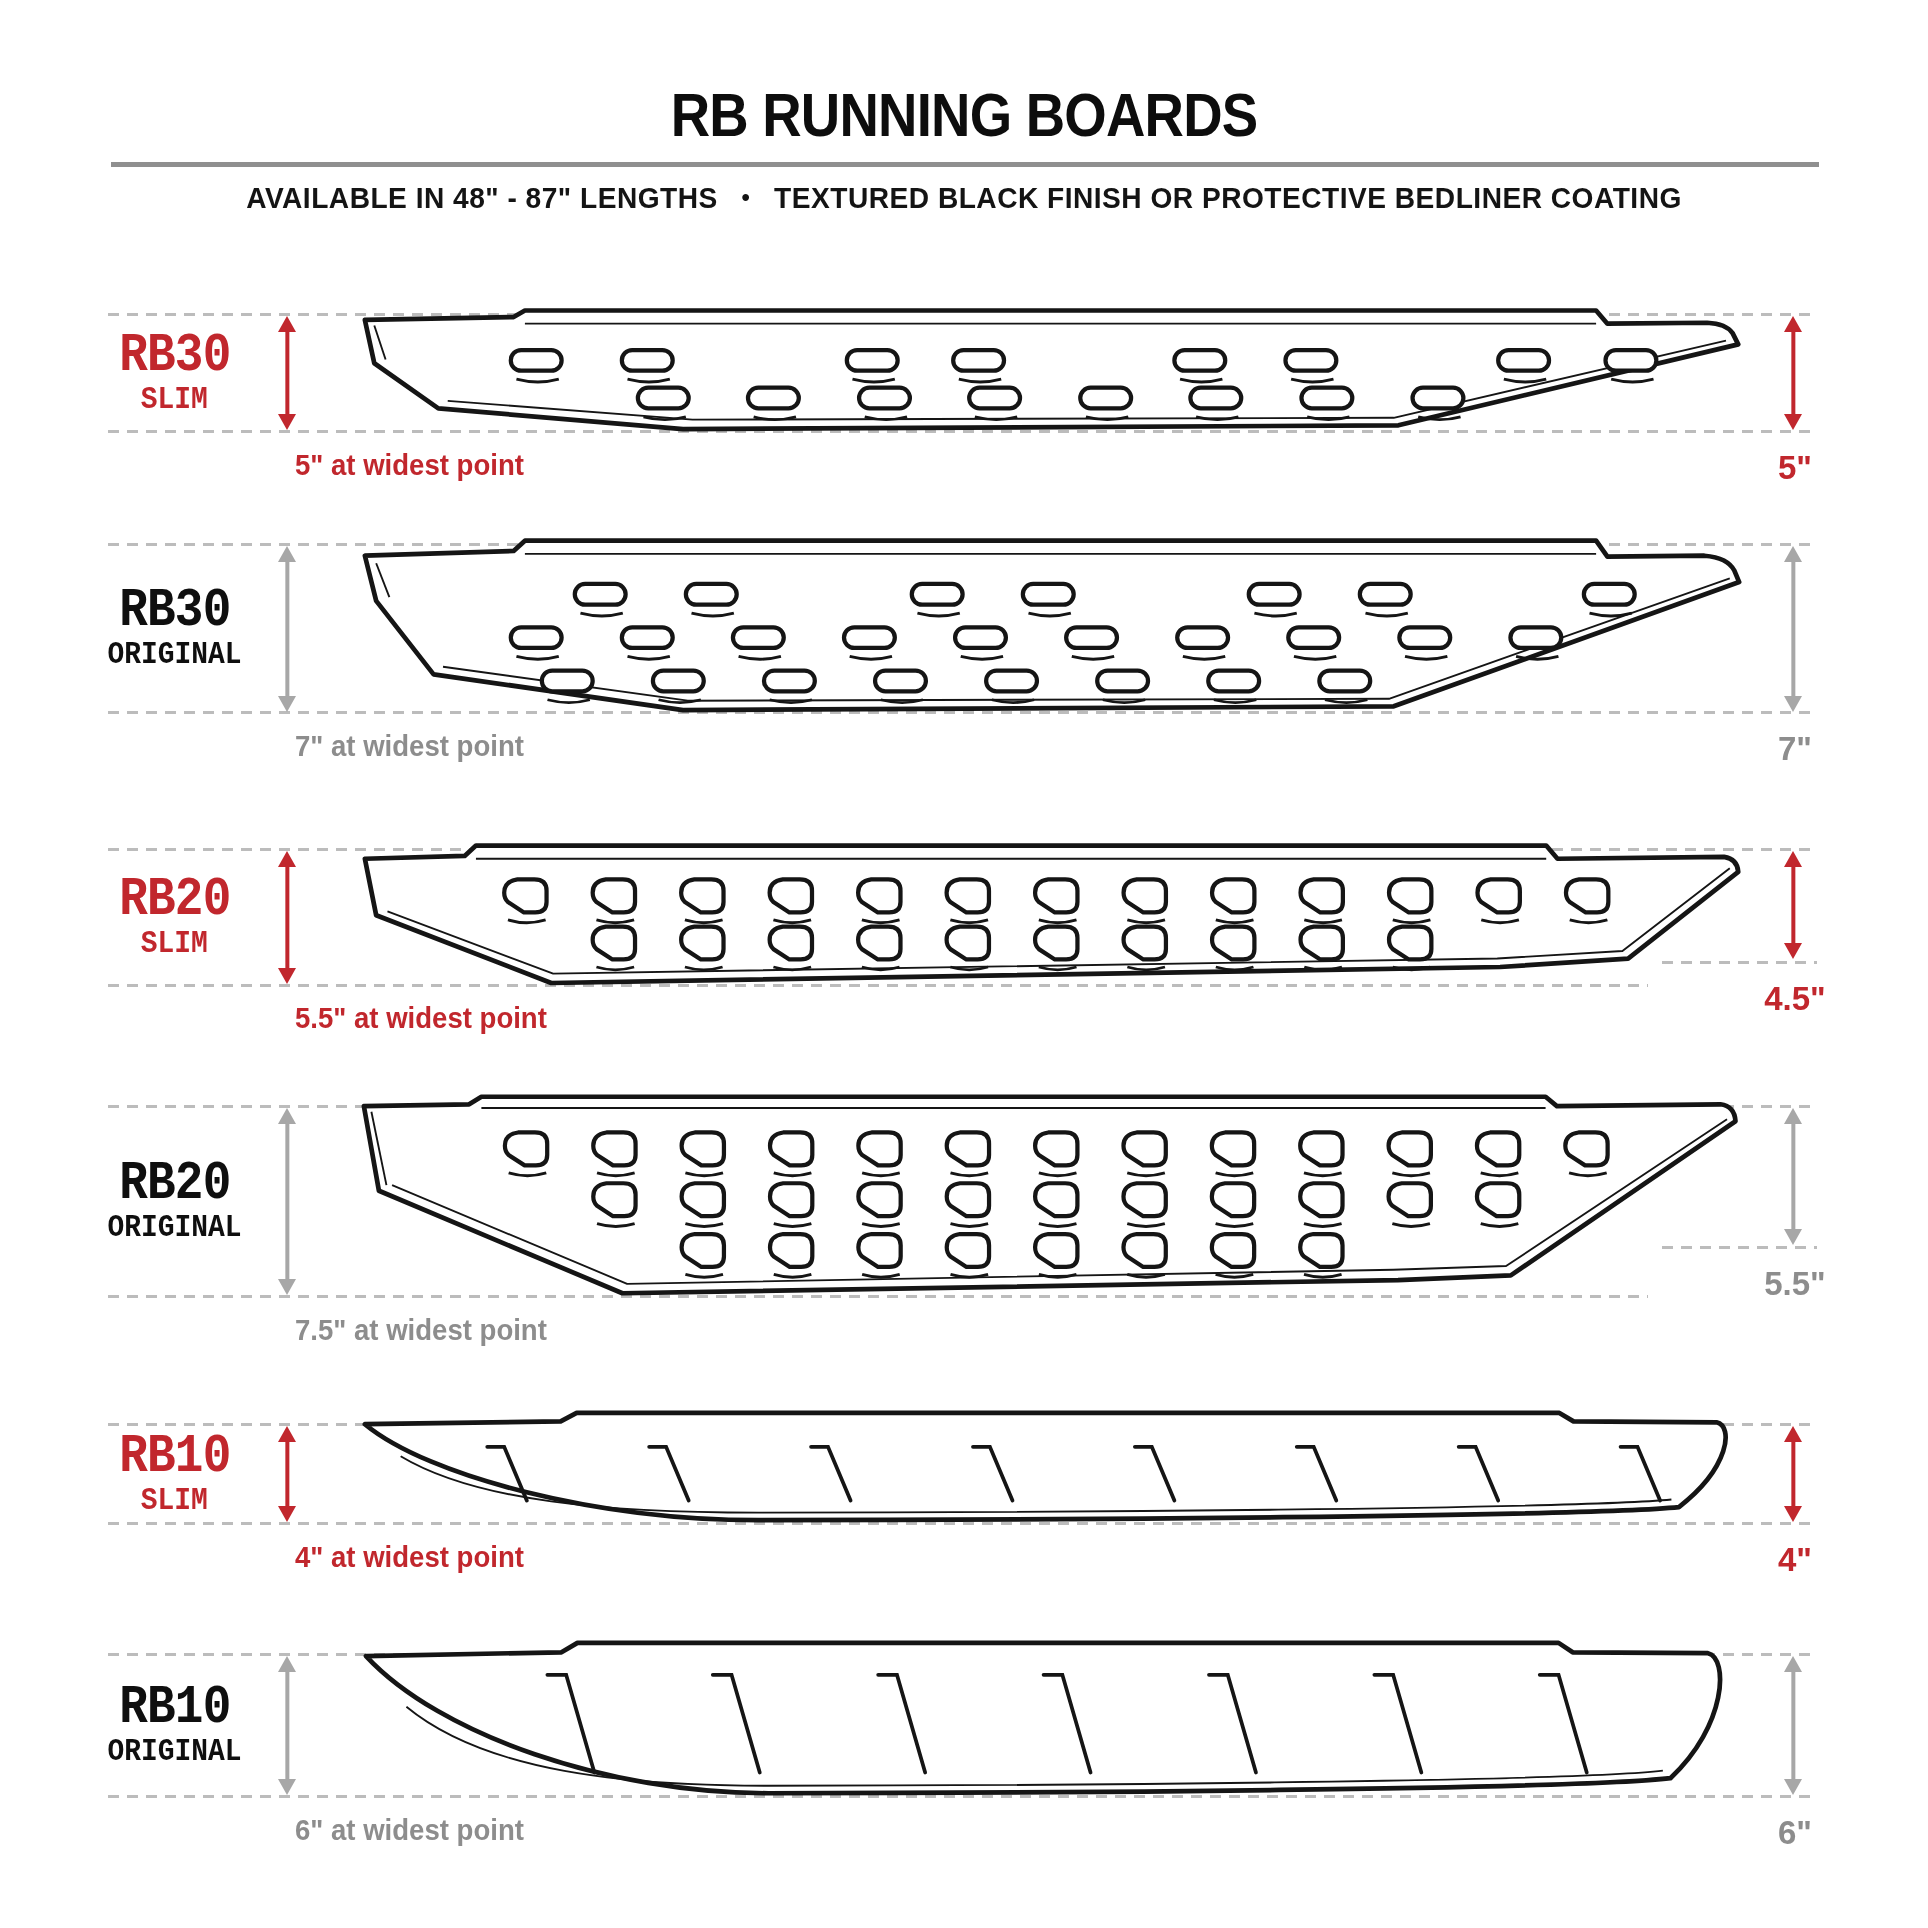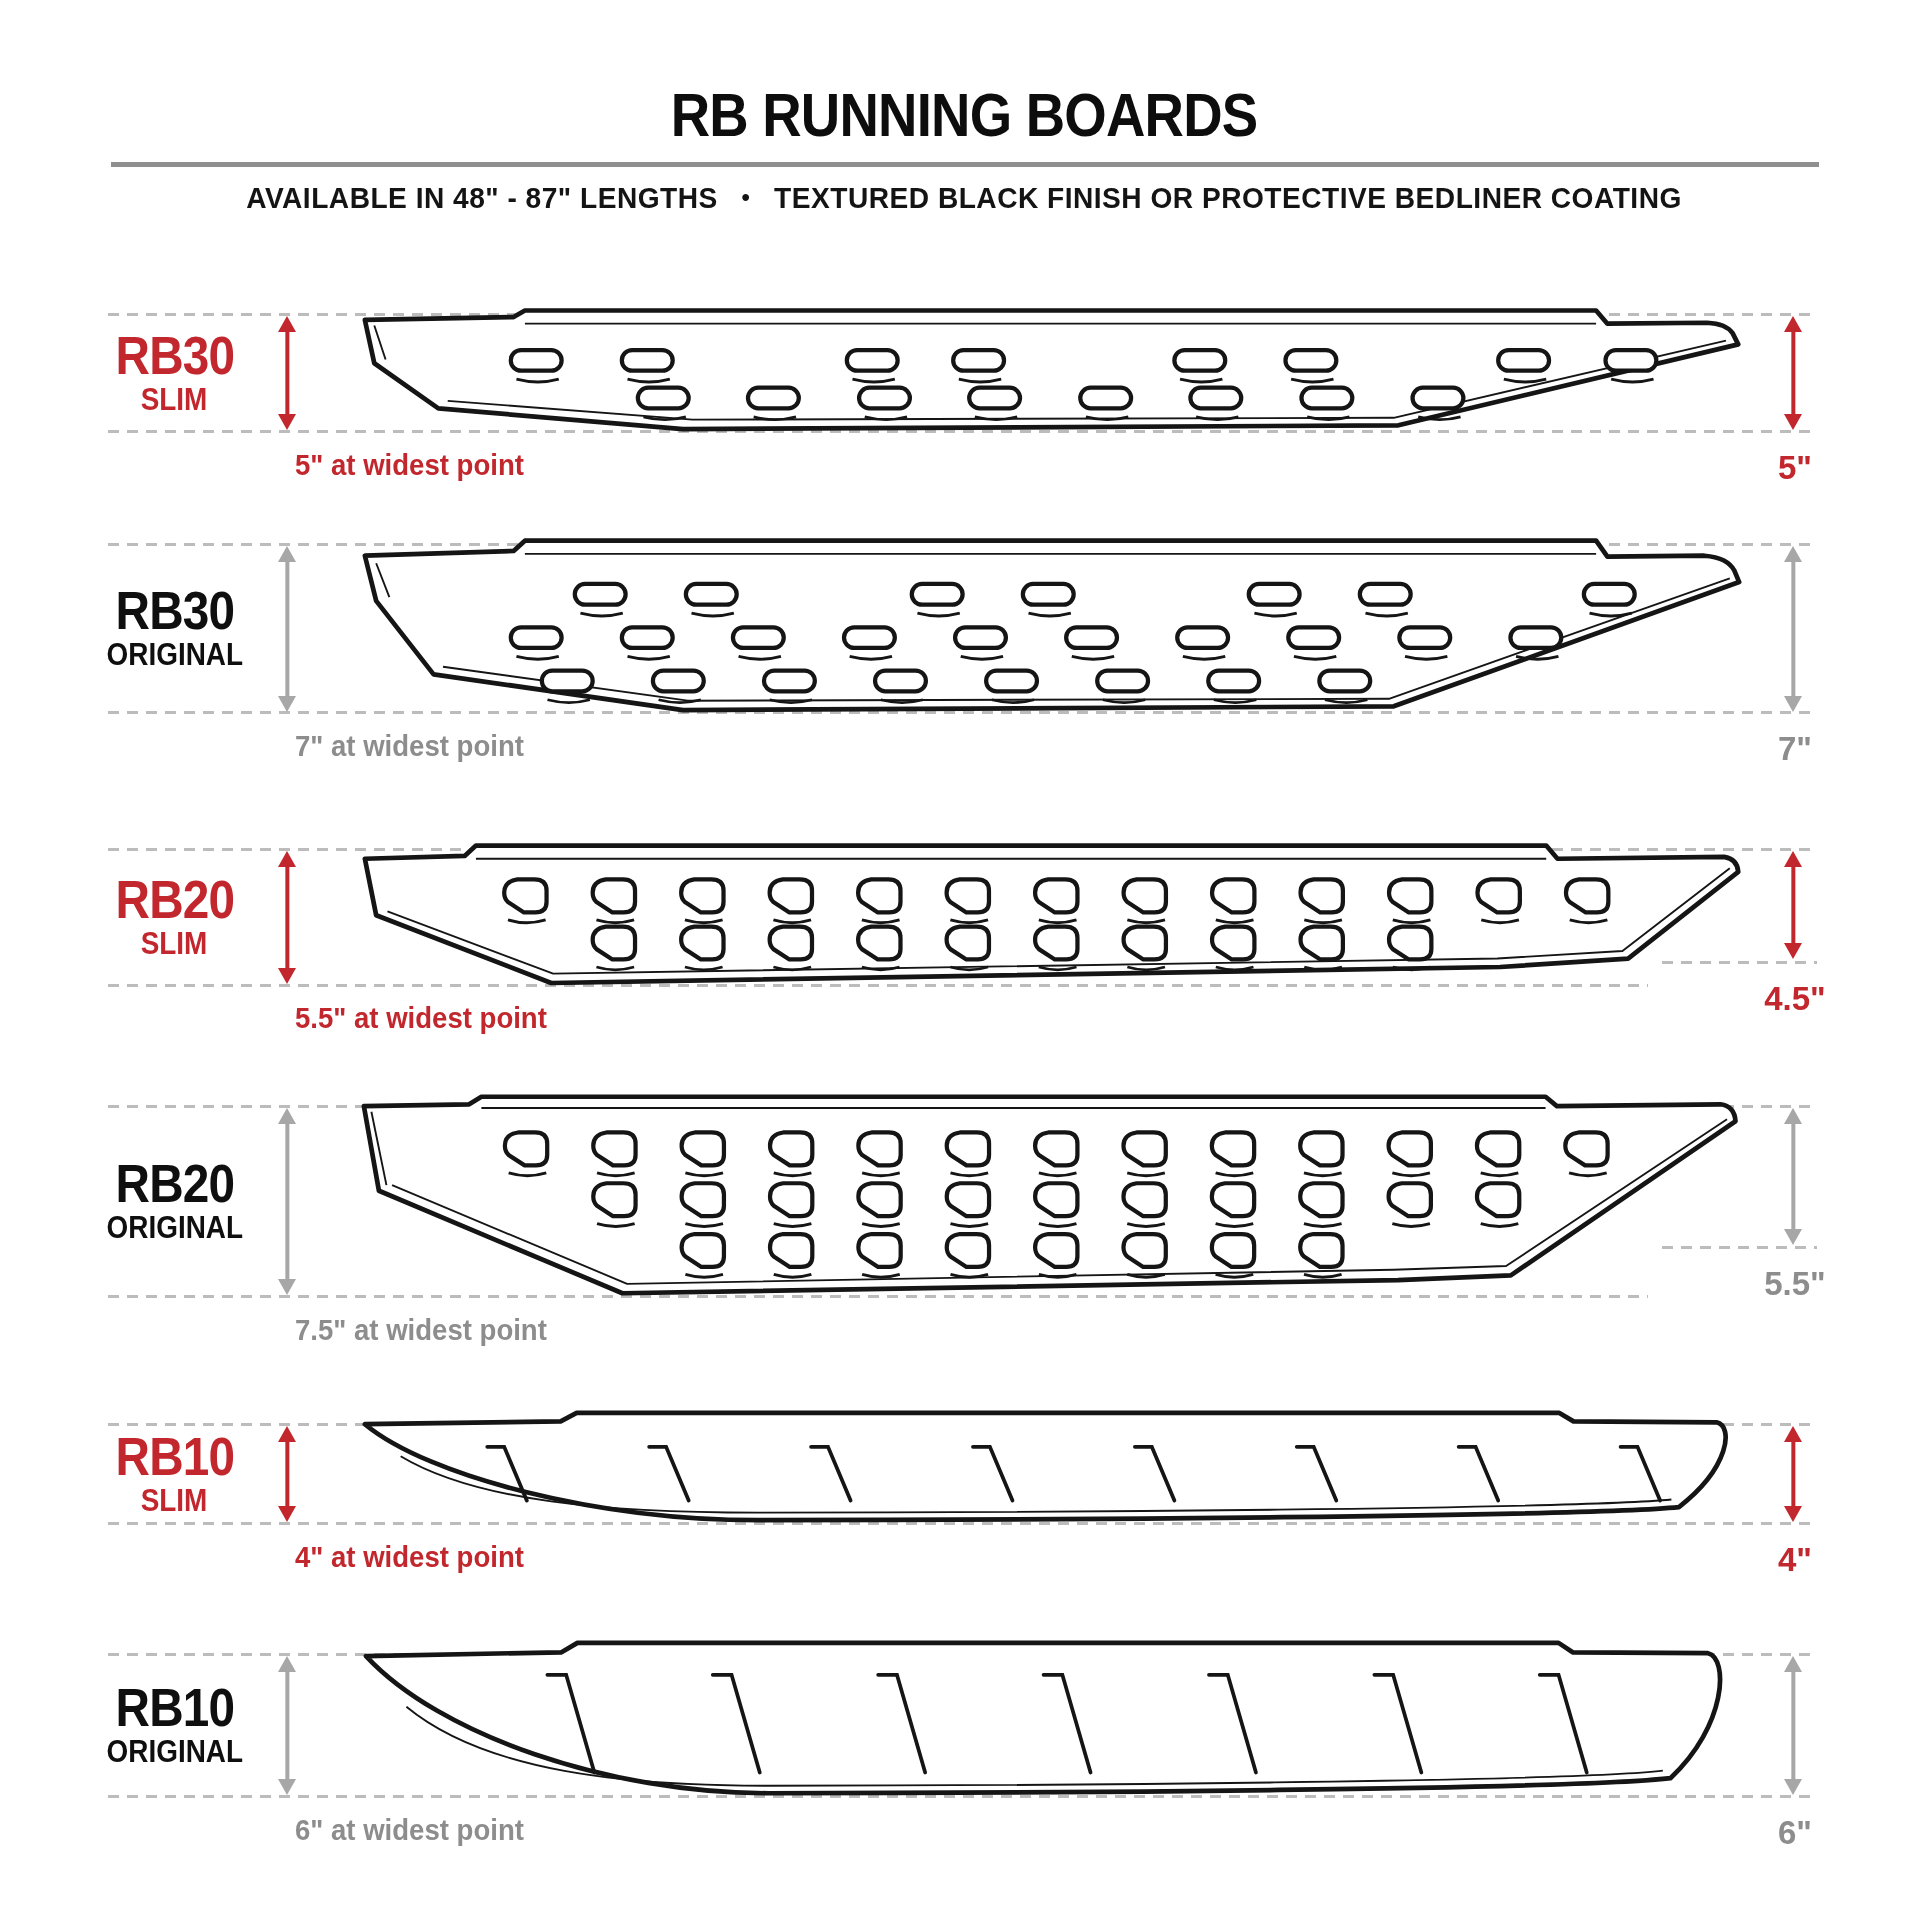--- a/index.html
+++ b/index.html
@@ -16,21 +16,21 @@
   #subtitle .sep{display:inline-block;margin:0 24.5px;font-size:24.5px;position:relative;top:-1.9px;}
   
   .row{position:absolute;left:0;width:1928px;}
   .dash{position:absolute;height:2.8px;z-index:0;
         background:repeating-linear-gradient(90deg,#bcbcbc 0 11.3px,transparent 11.3px 19px);}
   .dash.top{top:-0.9px;left:108px;width:1709px;}
   .dash.bottom{bottom:-0.9px;left:108px;width:1709px;}
   .dash.bottom-left{left:108px;width:1540px;}
   .dash.bottom-right{left:1662px;width:155px;}
   .label{position:absolute;left:38px;width:273px;display:flex;flex-direction:column;
-         align-items:center;justify-content:center;text-align:center;z-index:2;}
+         align-items:center;justify-content:center;text-align:center;z-index:2;font-family:Liberation Mono, monospace;}
   .label .model{font-size:53px;font-weight:900;letter-spacing:-0.9px;line-height:1.02;
                 transform:scaleX(.9);transform-origin:center;}
   .label .variant{font-size:31px;font-weight:700;letter-spacing:0;line-height:1.1;
                   transform:scaleX(.9);transform-origin:center;}
   .slim{color:#c1272d;}
   .orig .model,.orig .variant{color:#0f0f0f;}
   .caption{position:absolute;left:295px;font-size:29px;font-weight:700;white-space:nowrap;
            transform:scaleX(.95);transform-origin:left center;z-index:2;}
   .caption.gray{color:#8d8d8d;}
   .rvalue{position:absolute;left:1718px;width:154px;text-align:center;font-size:33px;

